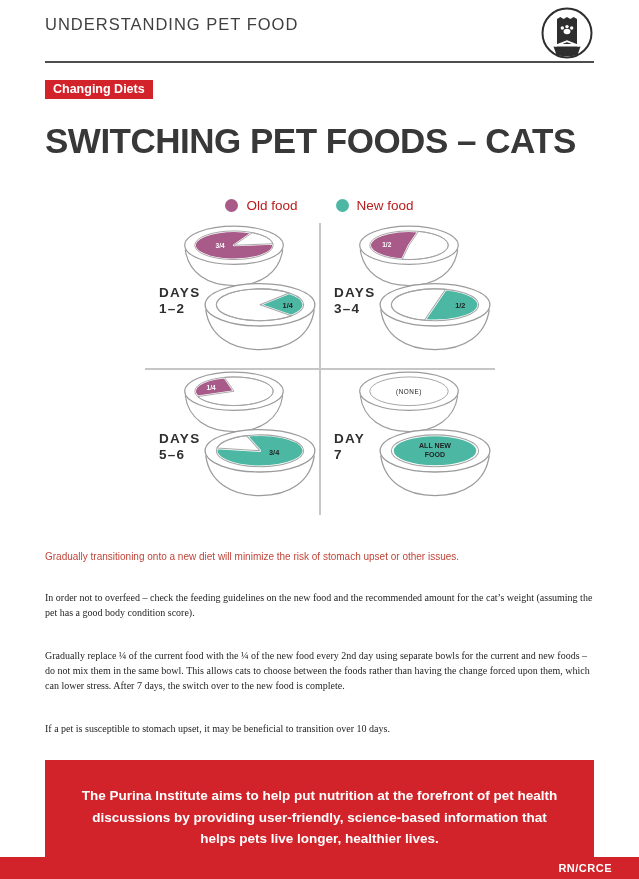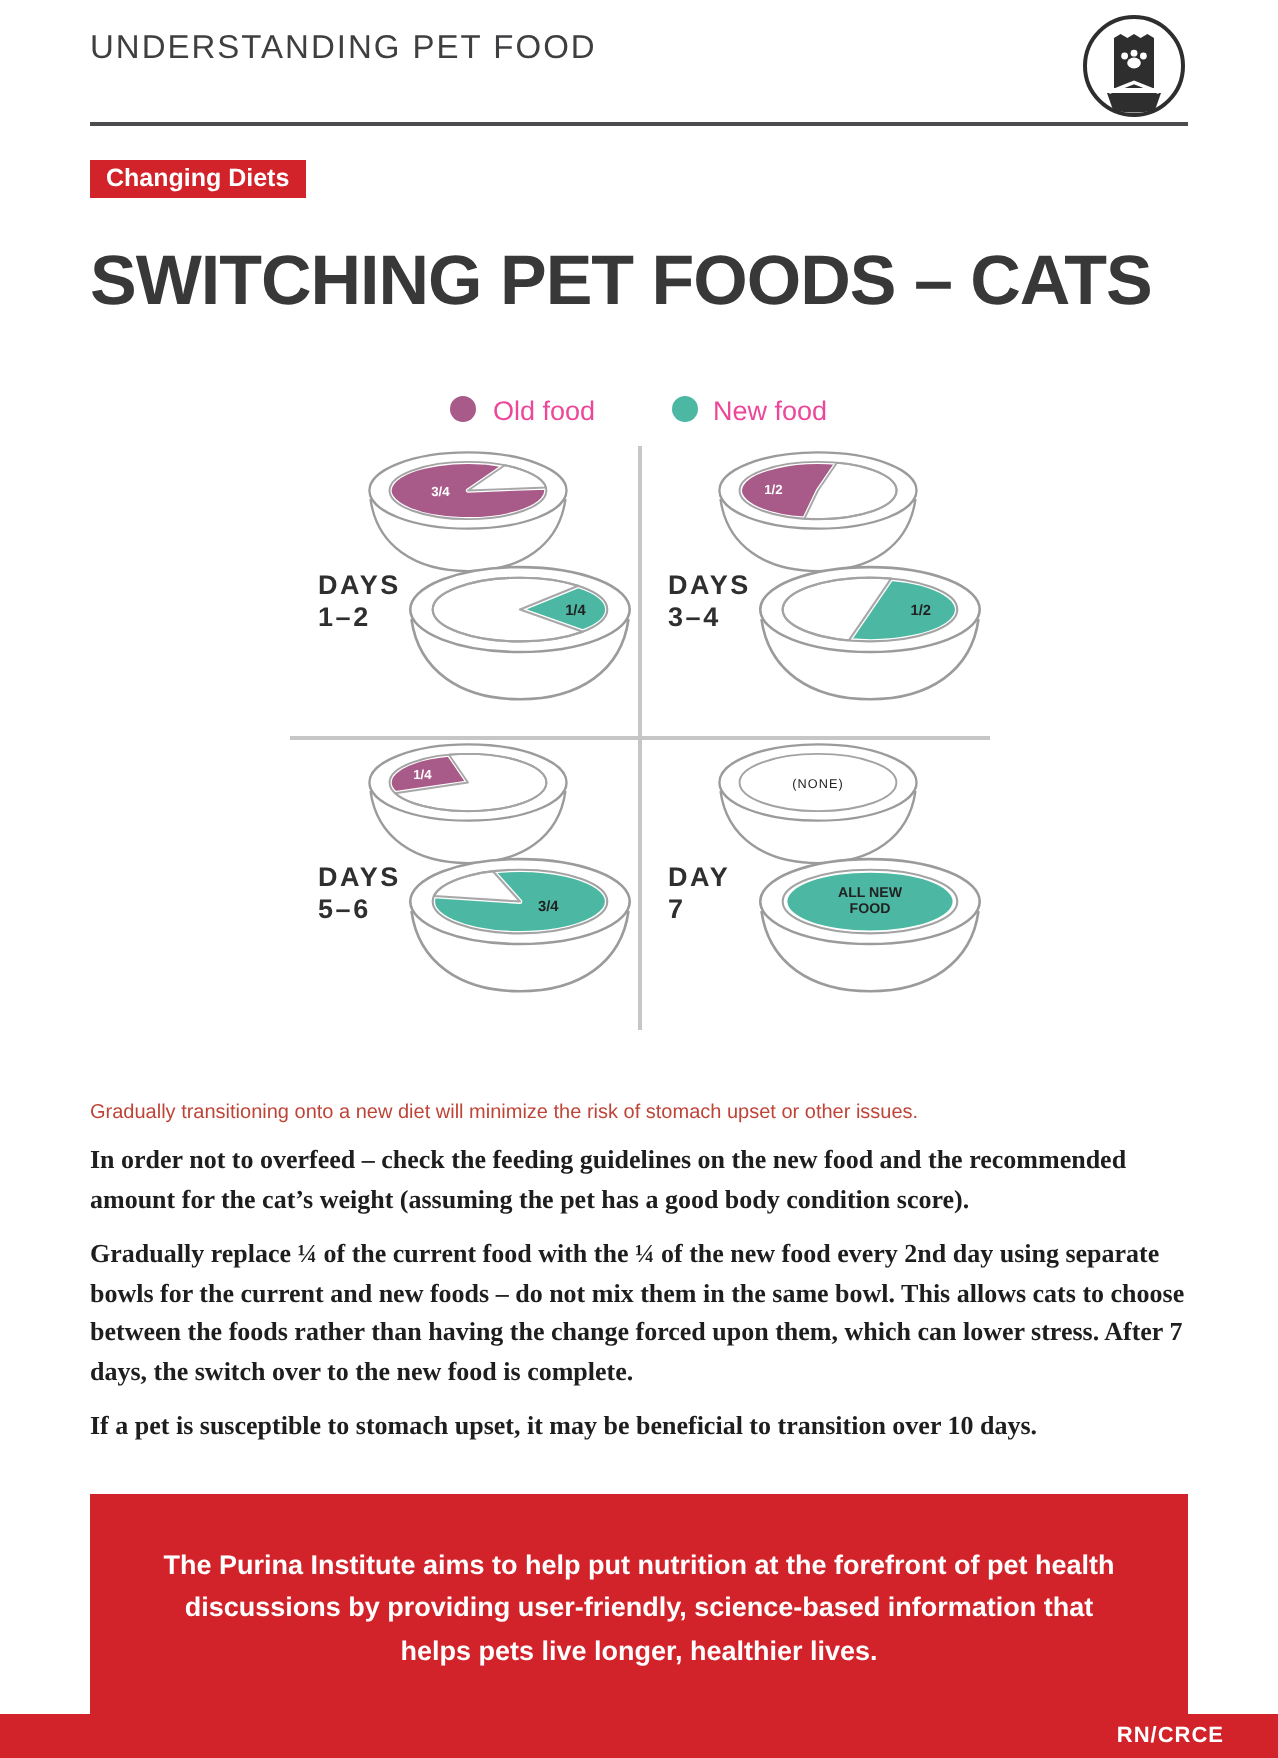--- a/index.html
+++ b/index.html
@@ -25,37 +25,37 @@
     display:inline-block; margin-top:17px;
     background: var(--purina-red,#d2232a); color:#fff;
     font-size:12.5px; font-weight:700; padding:2px 8px 3px;
   }
 
   
   .doc-title { margin-top:24px; font-size:35px; line-height:1; font-weight:700; letter-spacing:-0.5px; color:#383838; }
 
   
   .legend { margin-top:40px; display:flex; justify-content:center; gap:38px; }
-  .legend-item { display:flex; font-size:13.5px; color:#ec4899; }
+  .legend-item { display:flex; align-items:center; font-size:13.5px; color:#b91c1c; }
   .legend-dot { width:13px; height:13px; border-radius:50%; margin-right:8px; display:inline-block; }
 
   
   .diagram { position:relative; margin:10px 0 0 100px; width:350px; height:292px; }
   .div-v { position:absolute; left:174px; top:0; width:1.5px; height:100%; background:#c6c6c6; }
   .div-h { position:absolute; top:145px; left:0; width:100%; height:1.5px; background:#c6c6c6; }
   .quadrant { position:absolute; width:175px; height:146px; }
   .q-label { position:absolute; left:14px; top:62px; font-size:13.5px; font-weight:700; letter-spacing:1.3px; line-height:1.15; color:#2f2f2f; }
   .q-label span { display:block; }
   .bowl { position:absolute; }
   .bowl svg { display:block; overflow:visible; }
   .bowl text { font-family:"Liberation Sans", sans-serif; }
 
   
   .lead { margin-top:36px; font-size:10px; color:var(--lead-red,#bf4438); }
-  .body-p { margin-top:8px; font-family:"Liberation Serif", serif; font-size:13px; line-height:1.5; color:#1e1e1e; width:552px;font-weight:bold; }
+  .body-p { margin-top:28px; font-family:"Liberation Serif", serif; font-size:10px; line-height:1.5; color:#1e1e1e; width:552px; }
 
   
   .callout {
     margin-top:24px; background:var(--purina-red,#d2232a); color:#fff;
     text-align:center; font-size:13.5px; font-weight:700; line-height:1.6;
     padding:25px 28px;
   }
 
   
   .brand { margin-top:22px; display:inline-block; }

